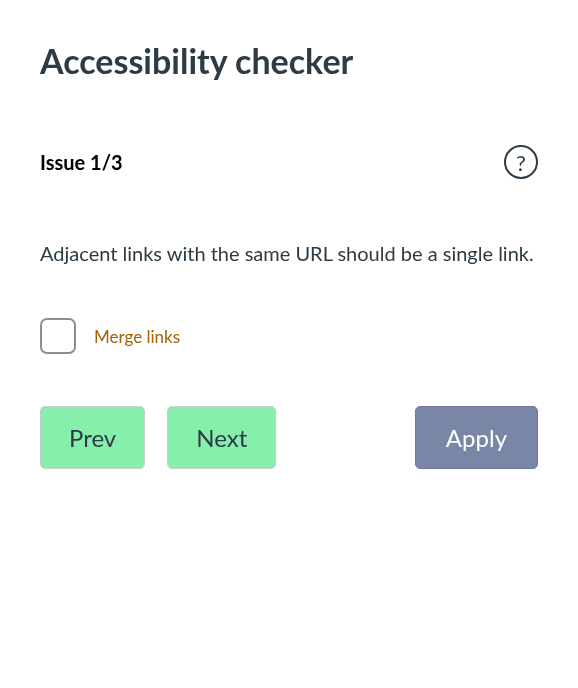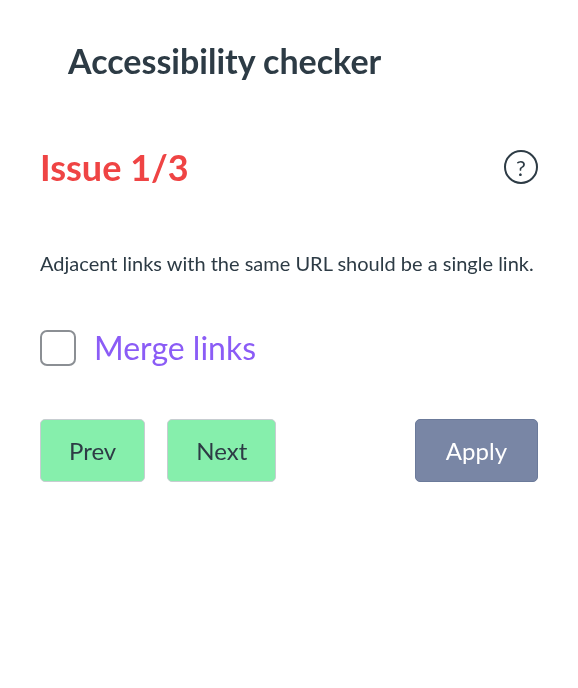--- a/index.html
+++ b/index.html
@@ -13,32 +13,31 @@
       width: 578px;
       height: 688px;
       padding: 40px;
       color: #2d3b45;
     }
     .title {
       font-size: 34px;
       font-weight: 700;
       color: #2d3b45;
       margin-bottom: 64px;
-      margin-left: 28px;
     }
     .issue-header {
       display: flex;
       justify-content: space-between;
       align-items: center;
       margin-bottom: 60px;
     }
     .issue-count {
-      font-size: 36px;
+      font-size: 20px;
       font-weight: 700;
-      color: #ef4444;
+      color: #000000;
     }
     .help-icon {
       width: 34px;
       height: 34px;
       border: 2px solid #2d3b45;
       border-radius: 50%;
       display: flex;
       align-items: center;
       justify-content: center;
       cursor: pointer;
@@ -63,22 +62,22 @@
     }
     .checkbox {
       width: 36px;
       height: 36px;
       border: 2px solid #8b8f94;
       border-radius: 7px;
       cursor: pointer;
       background: #ffffff;
     }
     .checkbox-label {
-      font-size: 32px;
-      color: #8b5cf6;
+      font-size: 17px;
+      color: #a16207;
       cursor: pointer;
     }
     .button-row {
       display: flex;
       gap: 22px;
       align-items: center;
     }
     .spacer {
       flex: 1;
     }

